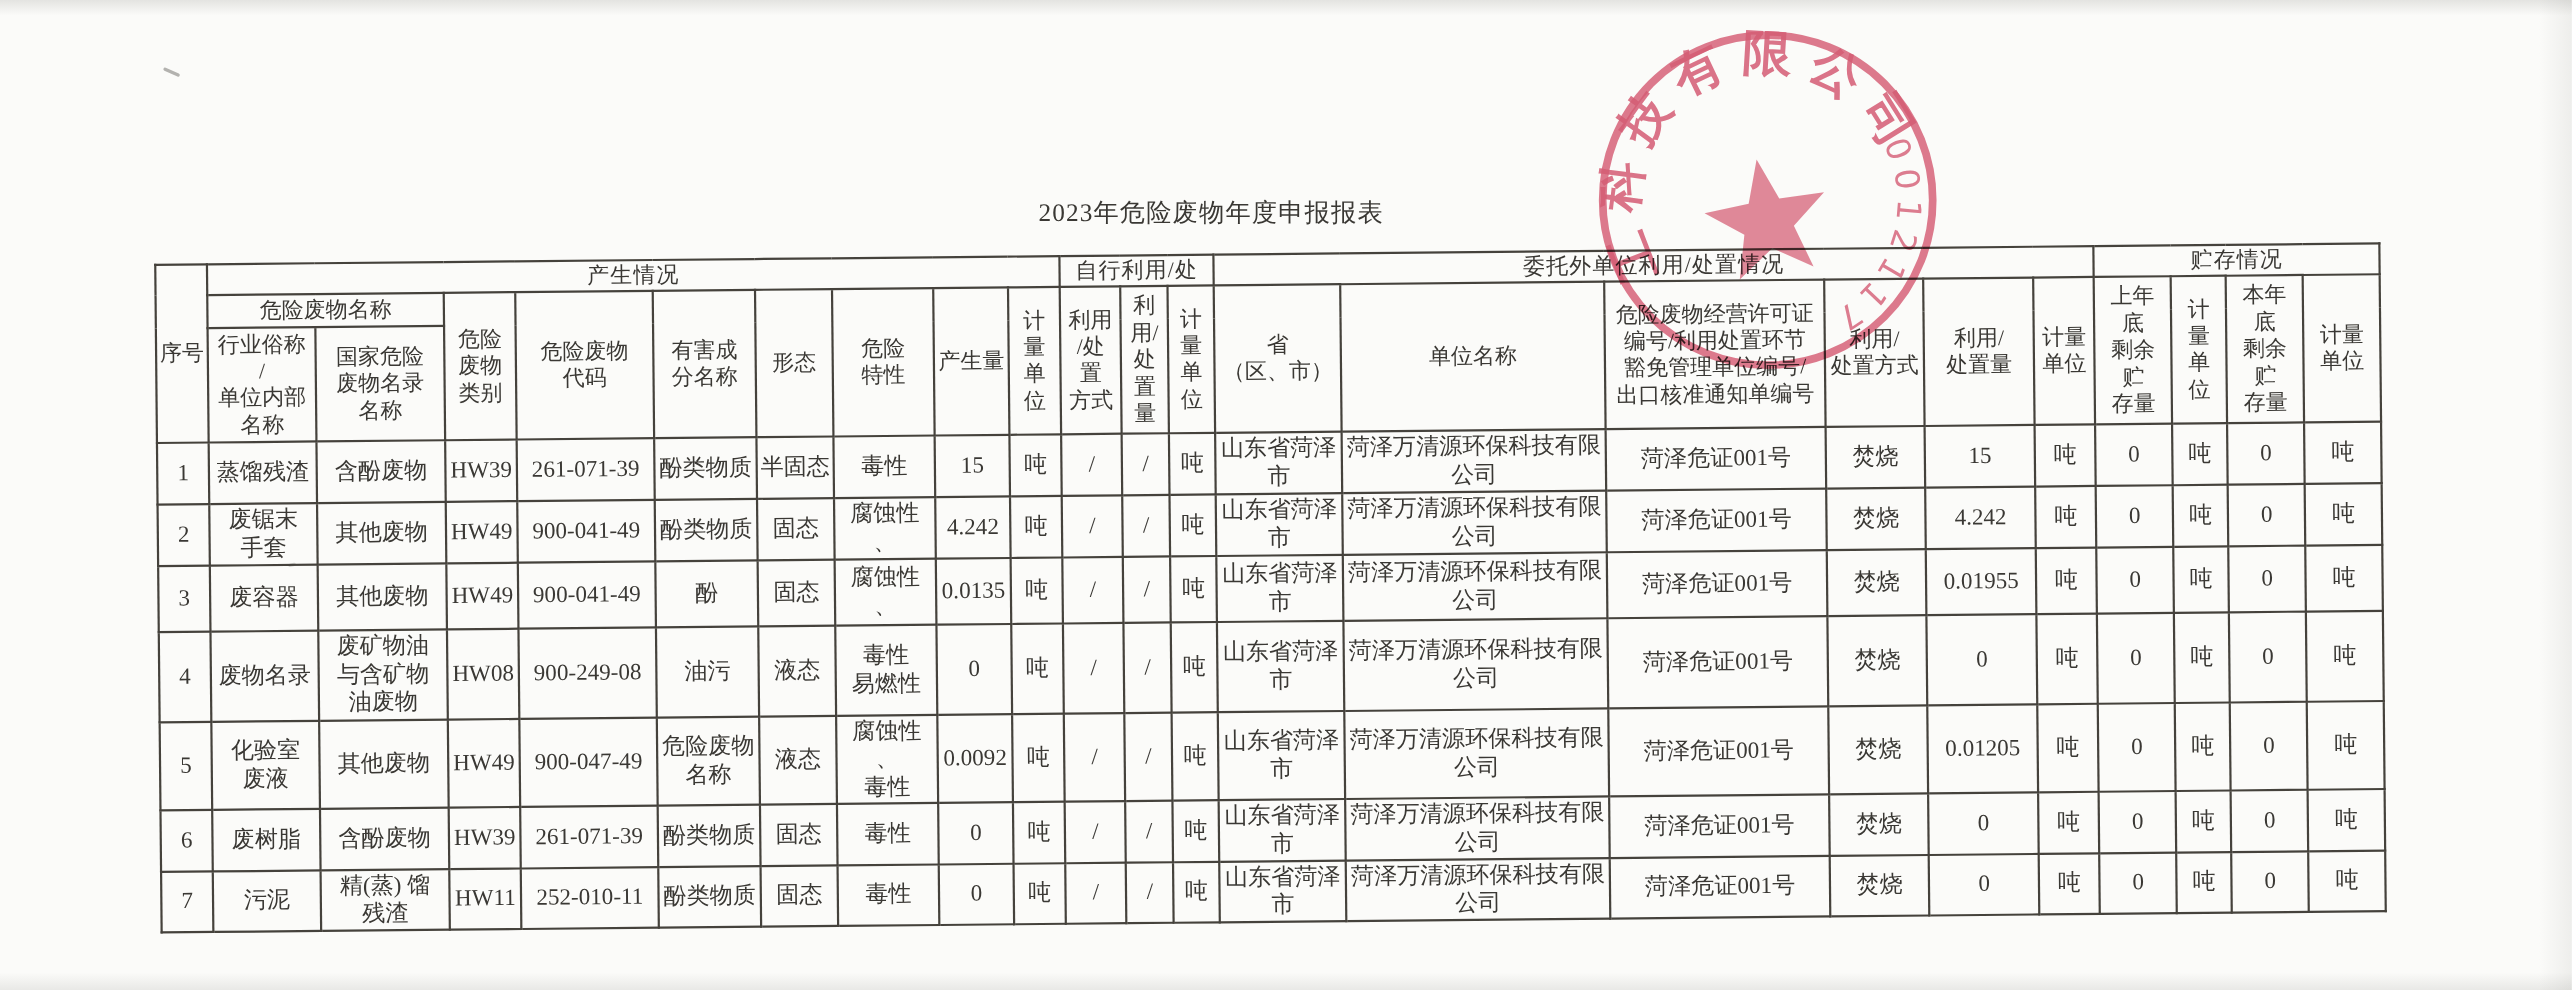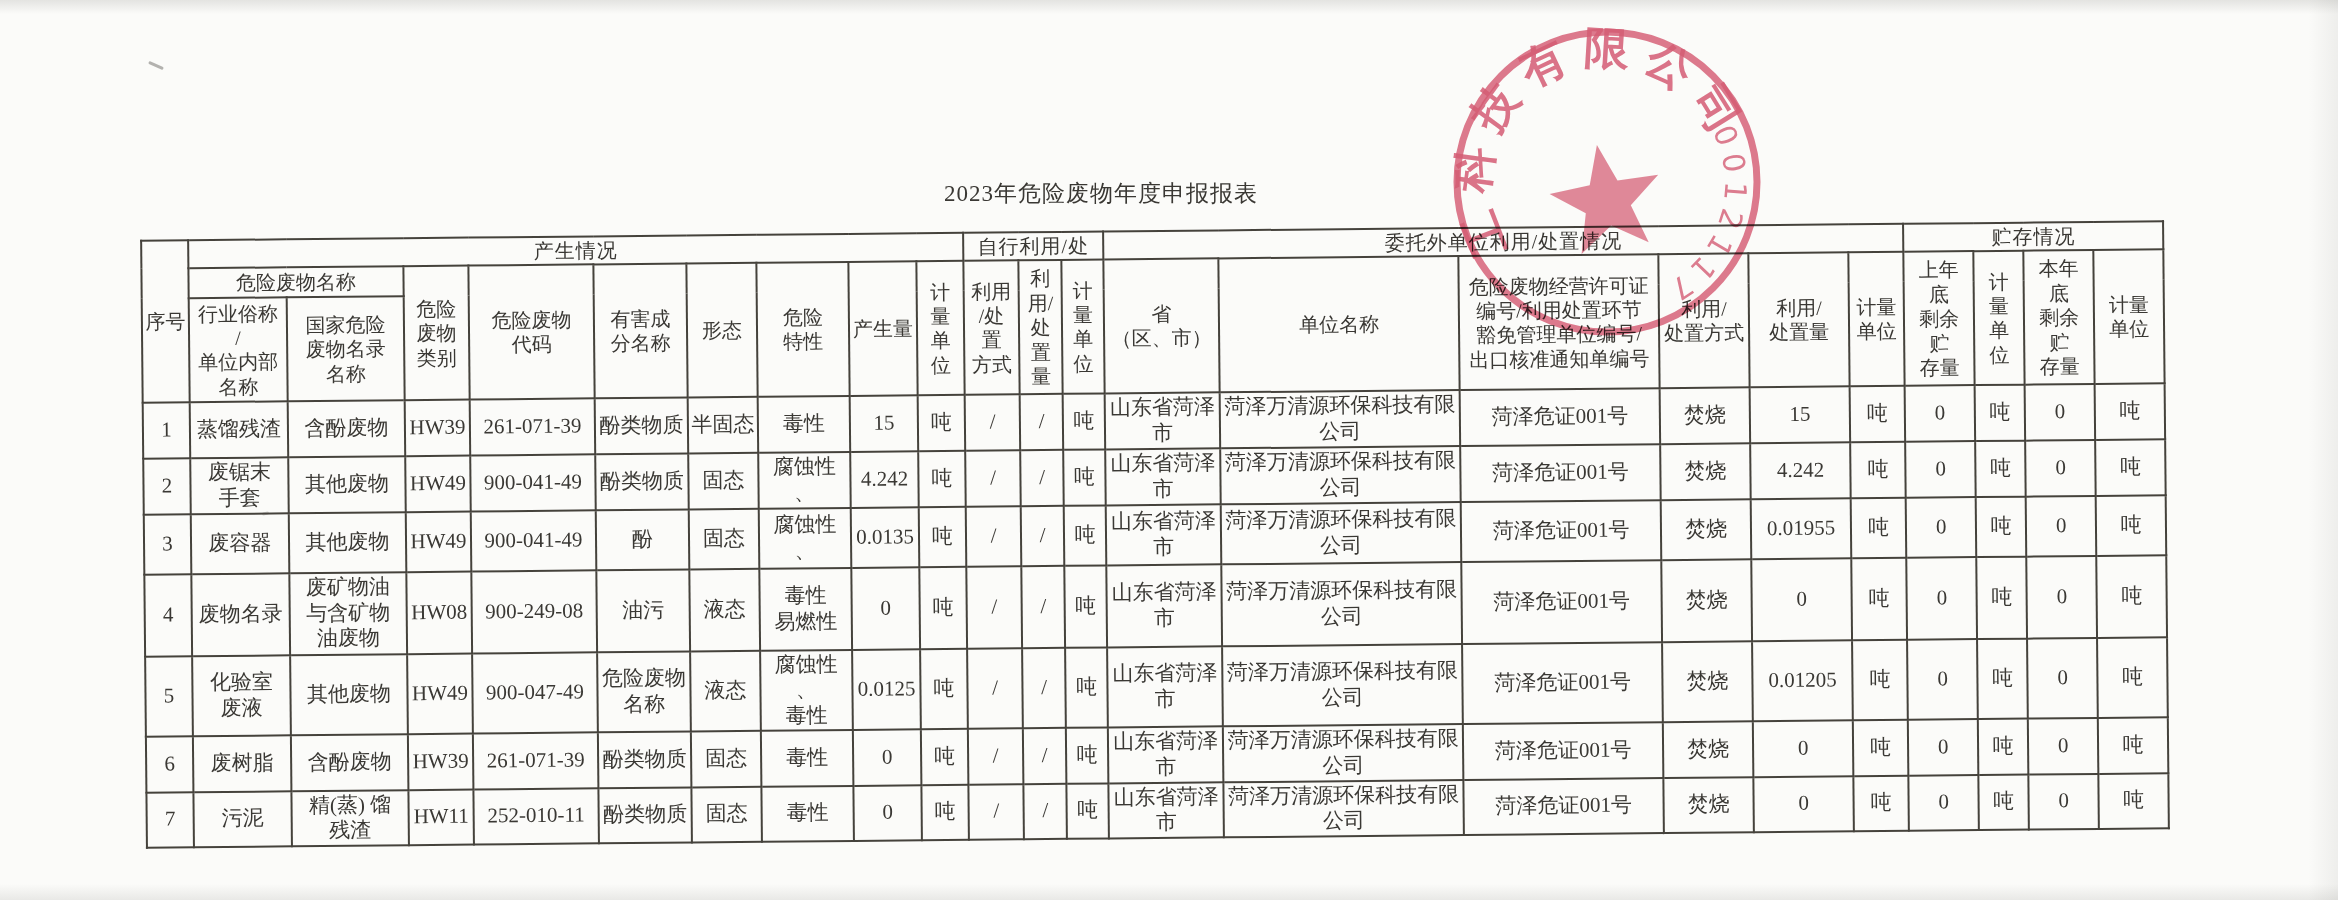--- a/index.html
+++ b/index.html
@@ -304,21 +304,21 @@
             <td>化验室
 废液</td>
             <td>其他废物</td>
             <td>HW49</td>
             <td class="nowrap">900-047-49</td>
             <td class="nowrap">危险废物名称</td>
             <td>液态</td>
             <td>腐蚀性
 、
 毒性</td>
-            <td>0.0125</td>
+            <td>0.0092</td>
             <td>吨</td>
             <td>/</td>
             <td>/</td>
             <td>吨</td>
             <td class="nowrap">山东省菏泽市</td>
             <td class="nowrap">菏泽万清源环保科技有限公司</td>
             <td class="nowrap">菏泽危证001号</td>
             <td>焚烧</td>
             <td>0.01205</td>
             <td>吨</td>

